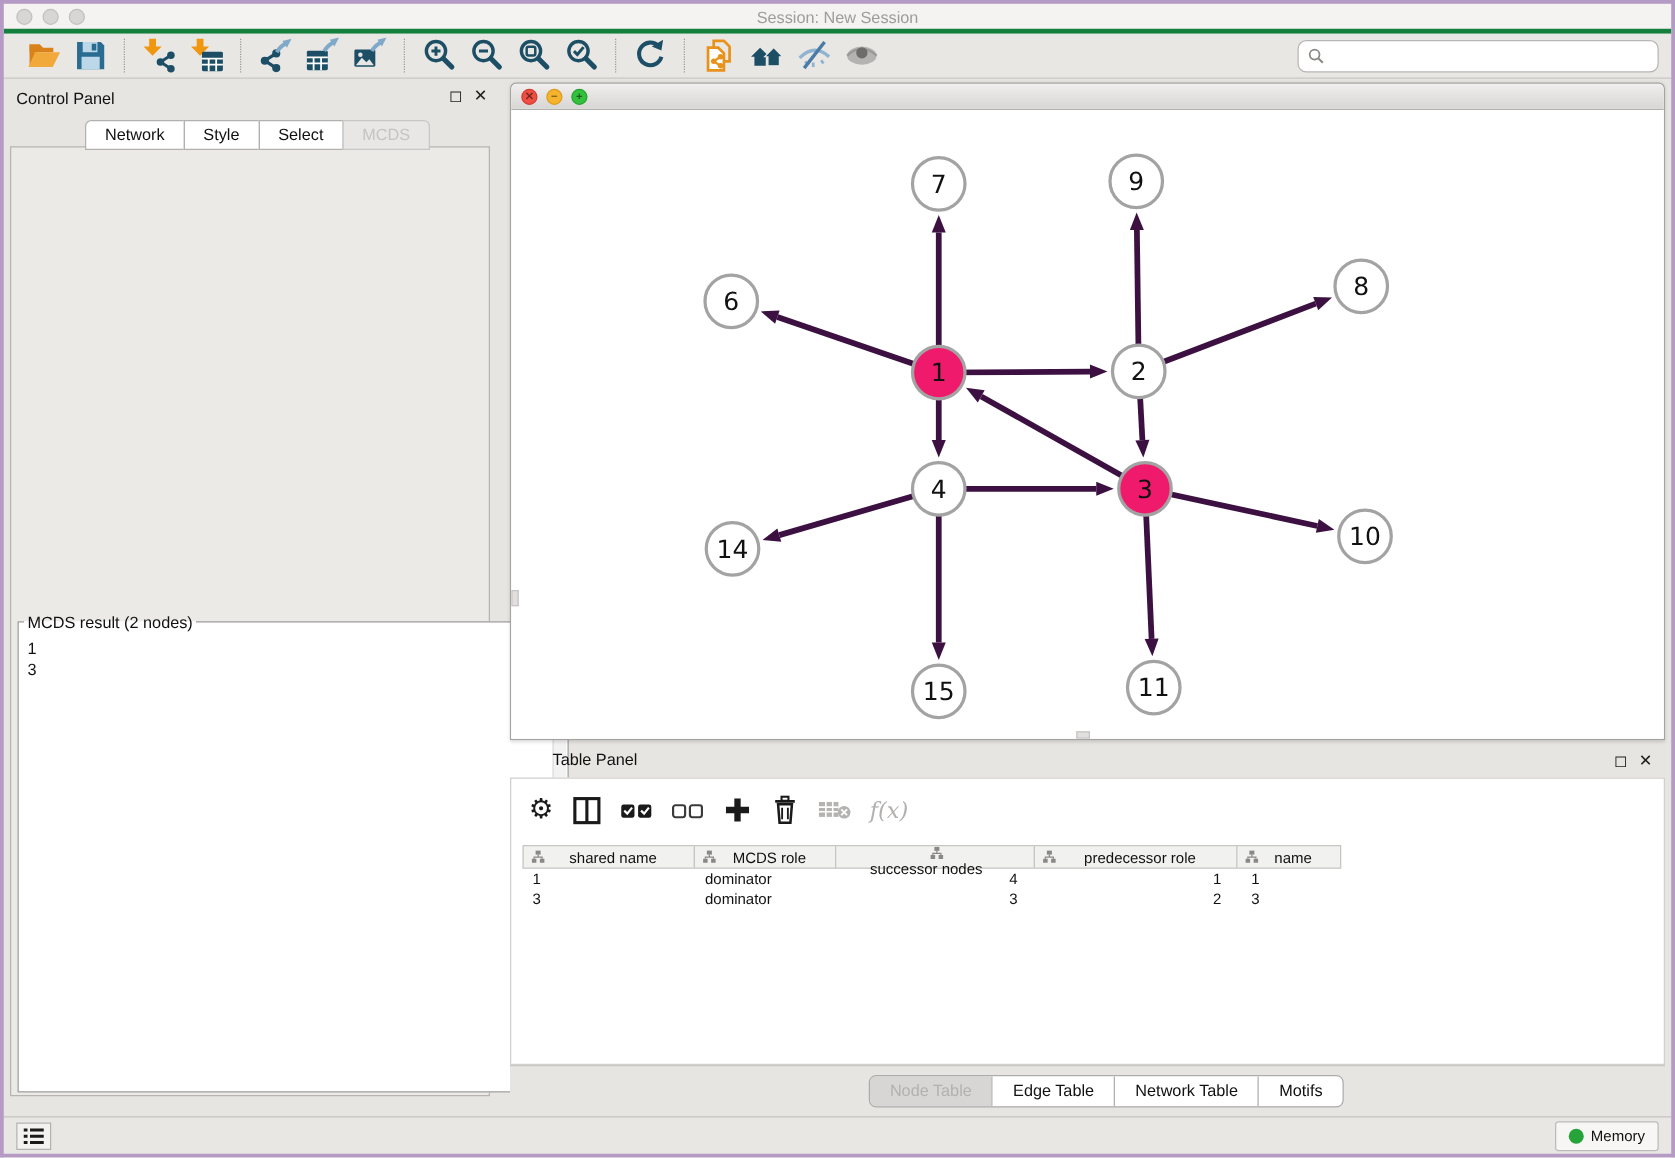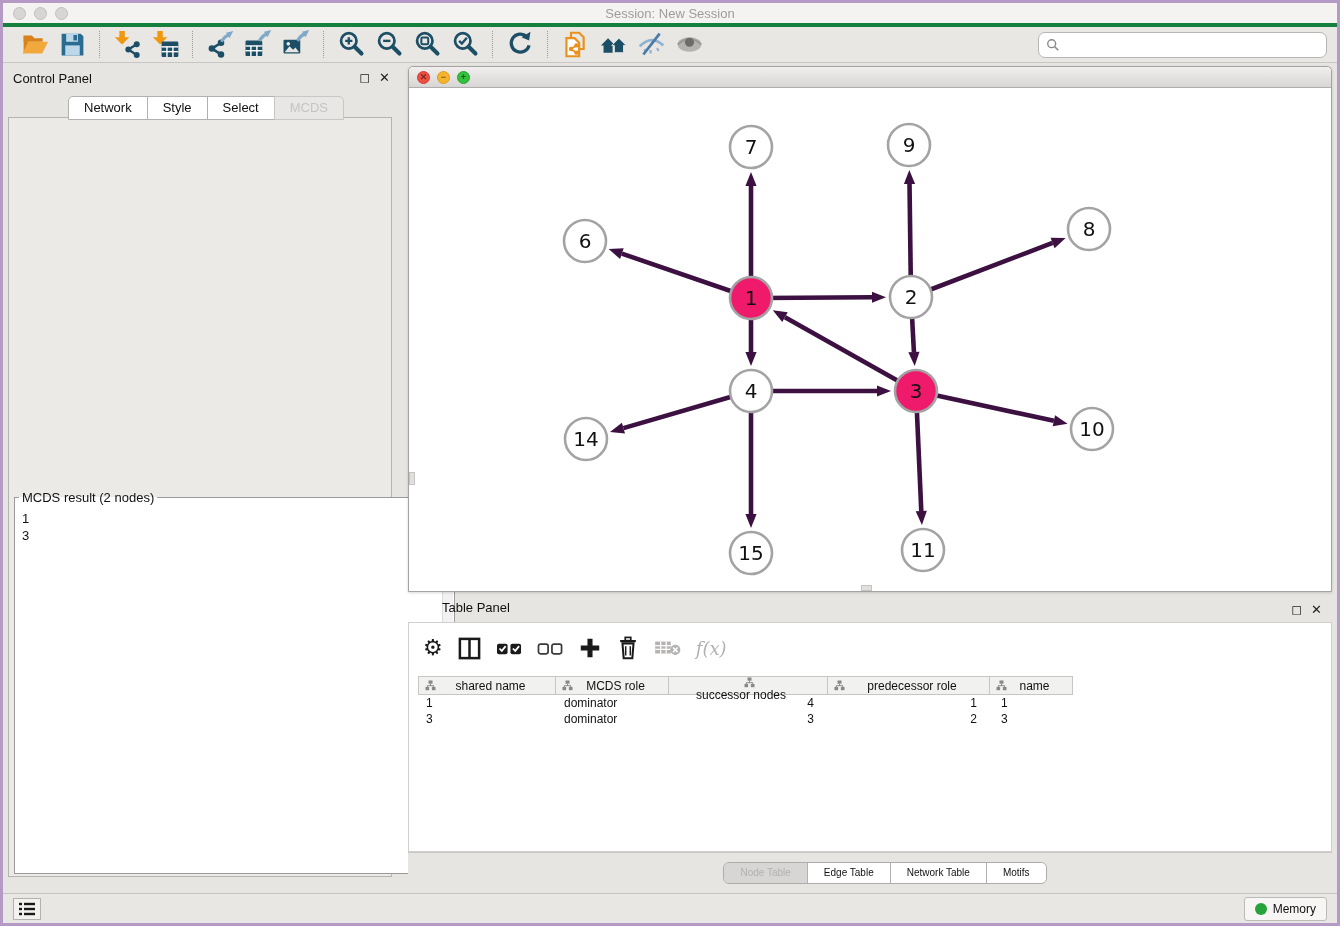--- a/index.html
+++ b/index.html
@@ -74,21 +74,21 @@
   .thead{display:flex;}
   .th{background:#f1f1f0;border:1px solid #c8c6c4;margin-left:-1px;height:19px;display:flex;align-items:center;font-size:12px;color:#111;position:relative;}
   .th:first-child{margin-left:0;}
   .th .hier{margin:0 4px 0 6px;flex:0 0 auto;}
   .th .lbl{flex:1;text-align:center;padding-right:14px;}
   .trow{display:flex;height:16px;align-items:center;}
   .td{font-size:12px;color:#111;padding:0 8px;white-space:nowrap;overflow:hidden;}
   .td.right{text-align:right;padding-right:16px;}
   .tp-footer{position:absolute;left:408px;top:852px;width:924px;height:41px;background:#e7e5e2;border-top:1px solid #c9c7c5;display:flex;align-items:center;justify-content:center;}
   .tp-tabs{display:inline-flex;transform:translateX(15px);border-radius:6px;overflow:hidden;border:1px solid #adabab;}
-  .tp-tab{background:#fff;border-left:1px solid #b3b1af;padding:4px 16px 5px;font-size:10px;color:#111;cursor:pointer;white-space:nowrap;}
+  .tp-tab{background:#fff;border-left:1px solid #b3b1af;padding:4px 16px 5px;font-size:13px;color:#111;cursor:pointer;white-space:nowrap;}
   .tp-tab:first-child{border-left:none;}
   .tp-tab.active{background:#d8d6d4;color:#b3b1af;}
 
   
   .statusbar{position:absolute;left:3px;right:3px;bottom:3px;height:30px;background:#e9e7e4;border-top:1px solid #c5c3c1;}
   .list-btn{position:absolute;left:10px;top:4px;width:28px;height:22px;background:#f4f2f0;border:1px solid #b4b2b0;display:flex;align-items:center;justify-content:center;cursor:pointer;}
   .mem-btn{position:absolute;right:10px;top:3px;height:24px;background:#f7f6f4;border:1px solid #bdbbb9;border-radius:3px;display:flex;align-items:center;gap:6px;padding:0 10px;font-size:12px;color:#111;cursor:pointer;}
   .mem-dot{width:12px;height:12px;border-radius:50%;background:#26a339;}
 </style>
 </head>

